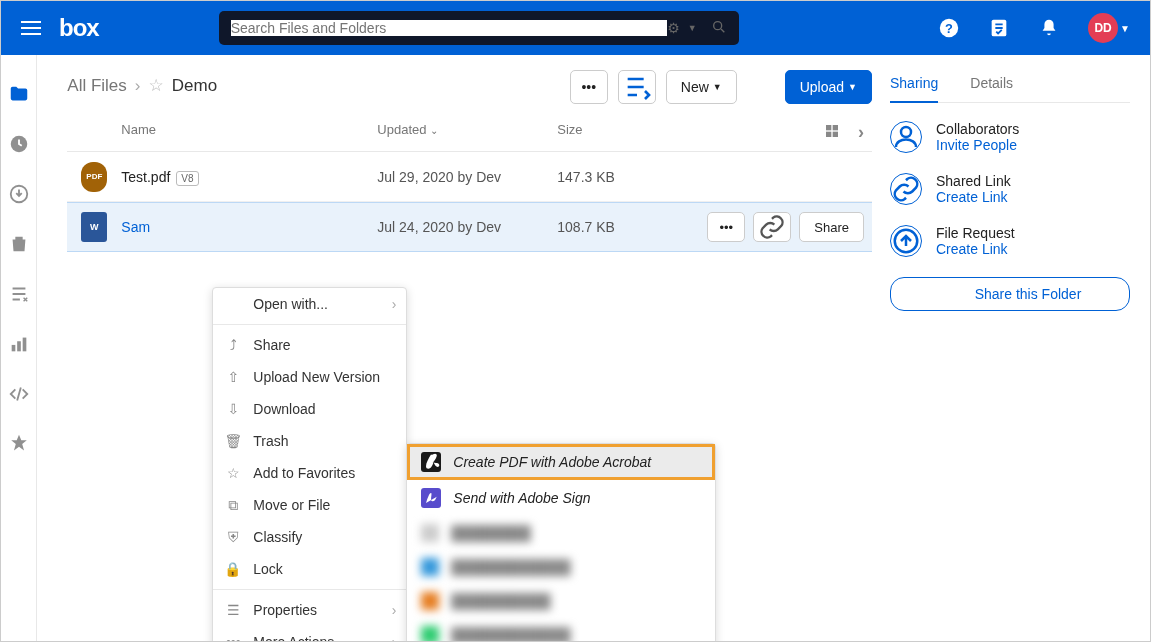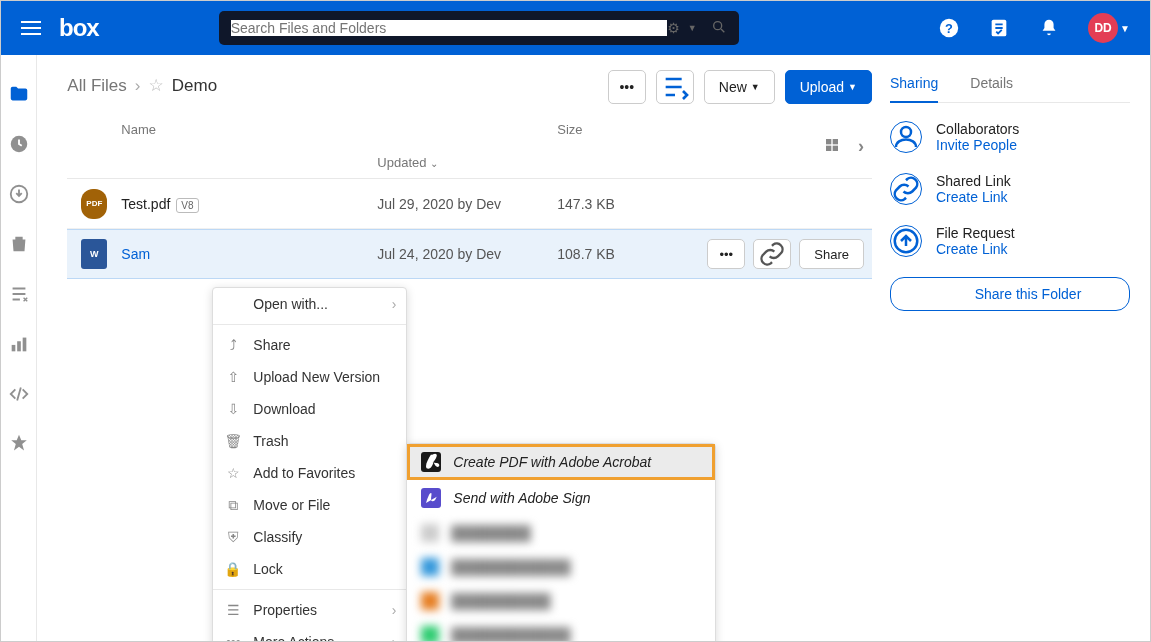--- a/index.html
+++ b/index.html
@@ -20,25 +20,25 @@
 .left-rail .rail-icon { width: 22px; height: 22px; color: #909090; cursor: pointer; display:flex; align-items:center; justify-content:center;}
 .left-rail .rail-icon.active { color: #0061d5; }
 .main { flex: 1; display: flex; }
 .content { flex: 1; padding: 20px 18px 0 30px; position: relative; }
 .breadcrumb { display: flex; align-items: center; gap: 8px; font-size: 17px; color: #333; margin-bottom: 18px; }
 .breadcrumb .all-files { color: #767676; }
 .breadcrumb .chev { color: #aaa; }
 .breadcrumb .star { color: #bbb; }
 .toolbar-right { position: absolute; top: 15px; right: 18px; display: flex; gap: 10px; }
 .btn { border: 1px solid #ccc; background: white; border-radius: 5px; height: 34px; padding: 0 14px; display: flex; align-items: center; cursor: pointer; font-size: 14px; }
-.btn.primary { background: #0061d5; color: white; border-color: #0061d5; }
+.btn.primary { background: #0061d5; color: white; border-color: #0061d5; margin-left: 38px; }
 .btn.icon-only { width: 38px; padding: 0; justify-content: center; }
 .col-head { display: flex; padding: 8px 0; border-bottom: 1px solid #e8e8e8; color: #767676; font-size: 13px; margin-top: 16px; }
 .col-name { width: 310px; padding-left: 54px; }
-.col-updated { width: 180px; margin-top: 33px; }
+.col-updated { width: 180px; }
 .col-size { width: 150px; }
 .col-icons { margin-left: auto; display: flex; gap: 18px; align-items: center; color: #888; padding-right: 8px;}
 .row { display: flex; align-items: center; height: 50px; border-bottom: 1px solid #f0f0f0; font-size: 14px; }
 .row.selected { background: #e9f2fb; border-top: 1px solid #bcd8f5; border-bottom: 1px solid #bcd8f5; }
 .file-icon { width: 54px; display: flex; justify-content: center; }
 .pdf-icon { width: 26px; height: 30px; background: #a16207; border-radius: 12px; display:flex; align-items:center; justify-content:center; color:white; font-size:8px; font-weight:bold;}
 .doc-icon { width: 26px; height: 30px; background: #2a5699; border-radius: 3px; display:flex; align-items:center; justify-content:center; color:white; font-size:9px; font-weight:bold;}
 .fname { width: 256px; }
 .fname .badge { border: 1px solid #bbb; font-size: 10px; padding: 1px 4px; border-radius: 3px; color: #666; margin-left: 6px;}
 .row .fupdated { width: 180px; color: #555; }

